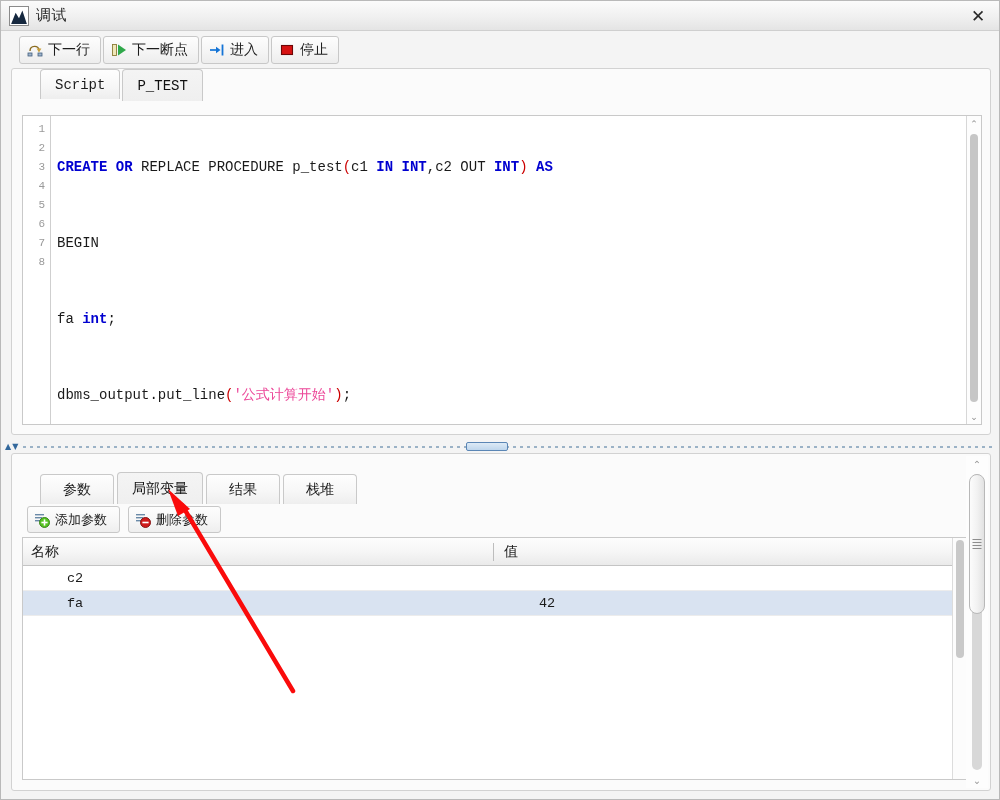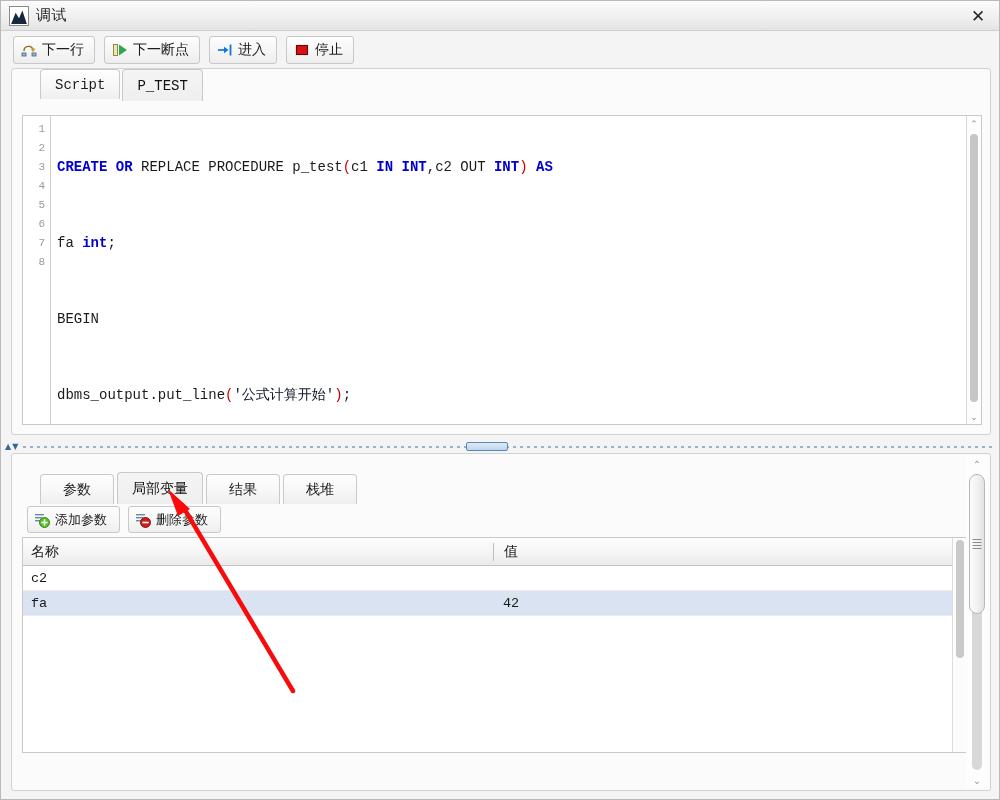--- a/index.html
+++ b/index.html
@@ -61,23 +61,23 @@
     font-family: "DejaVu Sans", sans-serif;
   }
 
   
   .toolbar {
     position: absolute;
     left: 0; top: 30px;
     width: 1000px; height: 37px;
     display: flex;
     align-items: center;
-    padding-left: 12px;
-    box-sizing: border-box;
-    gap: 9px;
+    padding-left: 18px;
+    box-sizing: border-box;
+    gap: 2px;
   }
   .tbtn {
     height: 28px;
     background: linear-gradient(to bottom, #fdfdfd 0%, #f6f6f6 50%, #ededed 100%);
     border: 1px solid #c8c8c8;
     border-radius: 3px;
     display: flex;
     align-items: center;
     padding: 0 10px 0 7px;
     box-sizing: border-box;
@@ -163,21 +163,21 @@
     left: 34px; top: 4px;
     right: 16px;
     font-family: "Liberation Mono", "DejaVu Sans Mono", monospace;
     font-size: 14px;
     line-height: 19px;
     color: #1a1a1a;
     white-space: pre;
   }
   .codelines .ln { height: 19px; }
   .kw  { color: #0000d0; font-weight: bold; }
-  .str { color: #0f172a; }
+  .str { color: #ec4899; }
   .par { color: #cc0000; }
 
   
   .vscroll {
     position: absolute;
     top: 0; right: 0;
     width: 15px;
     height: 100%;
     background: #fdfdfd;
     border-left: 1px solid #d7d7d7;
@@ -268,21 +268,21 @@
     color: #1c1c1c;
     gap: 5px;
     white-space: nowrap;
   }
   .pbtn .ico { width: 16px; height: 16px; flex: 0 0 auto; display:block; }
 
   
   .grid {
     position: absolute;
     left: 10px; top: 83px;
-    width: 945px; height: 216px;
+    width: 945px; height: 243px;
     background: #ffffff;
     border: 1px solid #c9c9c9;
     box-sizing: border-box;
     overflow: hidden;
   }
   .grid-head {
     display: flex;
     height: 28px;
     background: linear-gradient(to bottom, #fdfdfd 0%, #f5f5f5 55%, #eaeaea 100%);
     border-bottom: 1px solid #c4c4c4;
@@ -297,21 +297,21 @@
     display: flex;
     height: 25px;
     align-items: center;
     font-size: 13.5px;
     color: #1a1a1a;
     border-bottom: 1px solid #ececec;
     box-sizing: border-box;
     font-family: "Liberation Mono", "DejaVu Sans Mono", monospace;
   }
   .grid-row.selected { background: #d9e3f1; }
-  .grid-row .c-name { width: 470px; padding-left: 8px; box-sizing: border-box; }
+  .grid-row .c-name { width: 470px; padding-left: 8px; box-sizing: border-box; margin-left: 36px; }
   .grid-row .c-val  { flex: 1; padding-left: 10px; box-sizing: border-box; }
 
   .grid-vscroll {
     position: absolute;
     top: 0; right: 0; width: 14px; height: 100%;
     background: #fcfcfc;
     border-left: 1px solid #dcdcdc;
     box-sizing: border-box;
   }
   .grid-vscroll .thumb {
@@ -444,23 +444,23 @@
         <div>4</div>
         <div>5</div>
         <div>6</div>
         <div>7</div>
         <div>8</div>
       </div>
 
       <div class="codelines">
         <div class="ln"><span class="kw">CREATE</span> <span class="kw">OR</span><span> REPLACE PROCEDURE </span><span>p_test</span><span class="par">(</span><span>c1 </span><span class="kw">IN INT</span><span>,</span><span>c2 OUT </span><span class="kw">INT</span><span class="par">)</span> <span class="kw">AS</span></div>
 
+        <div class="ln"><span>BEGIN</span></div>
+
         <div class="ln"><span>fa </span><span class="kw">int</span><span>;</span></div>
-
-        <div class="ln"><span>BEGIN</span></div>
 
         <div class="ln"><span>dbms_output.put_line</span><span class="par">(</span><span class="str">'公式计算开始'</span><span class="par">)</span><span>;</span></div>
 
         
 
         
 
         
 
         

